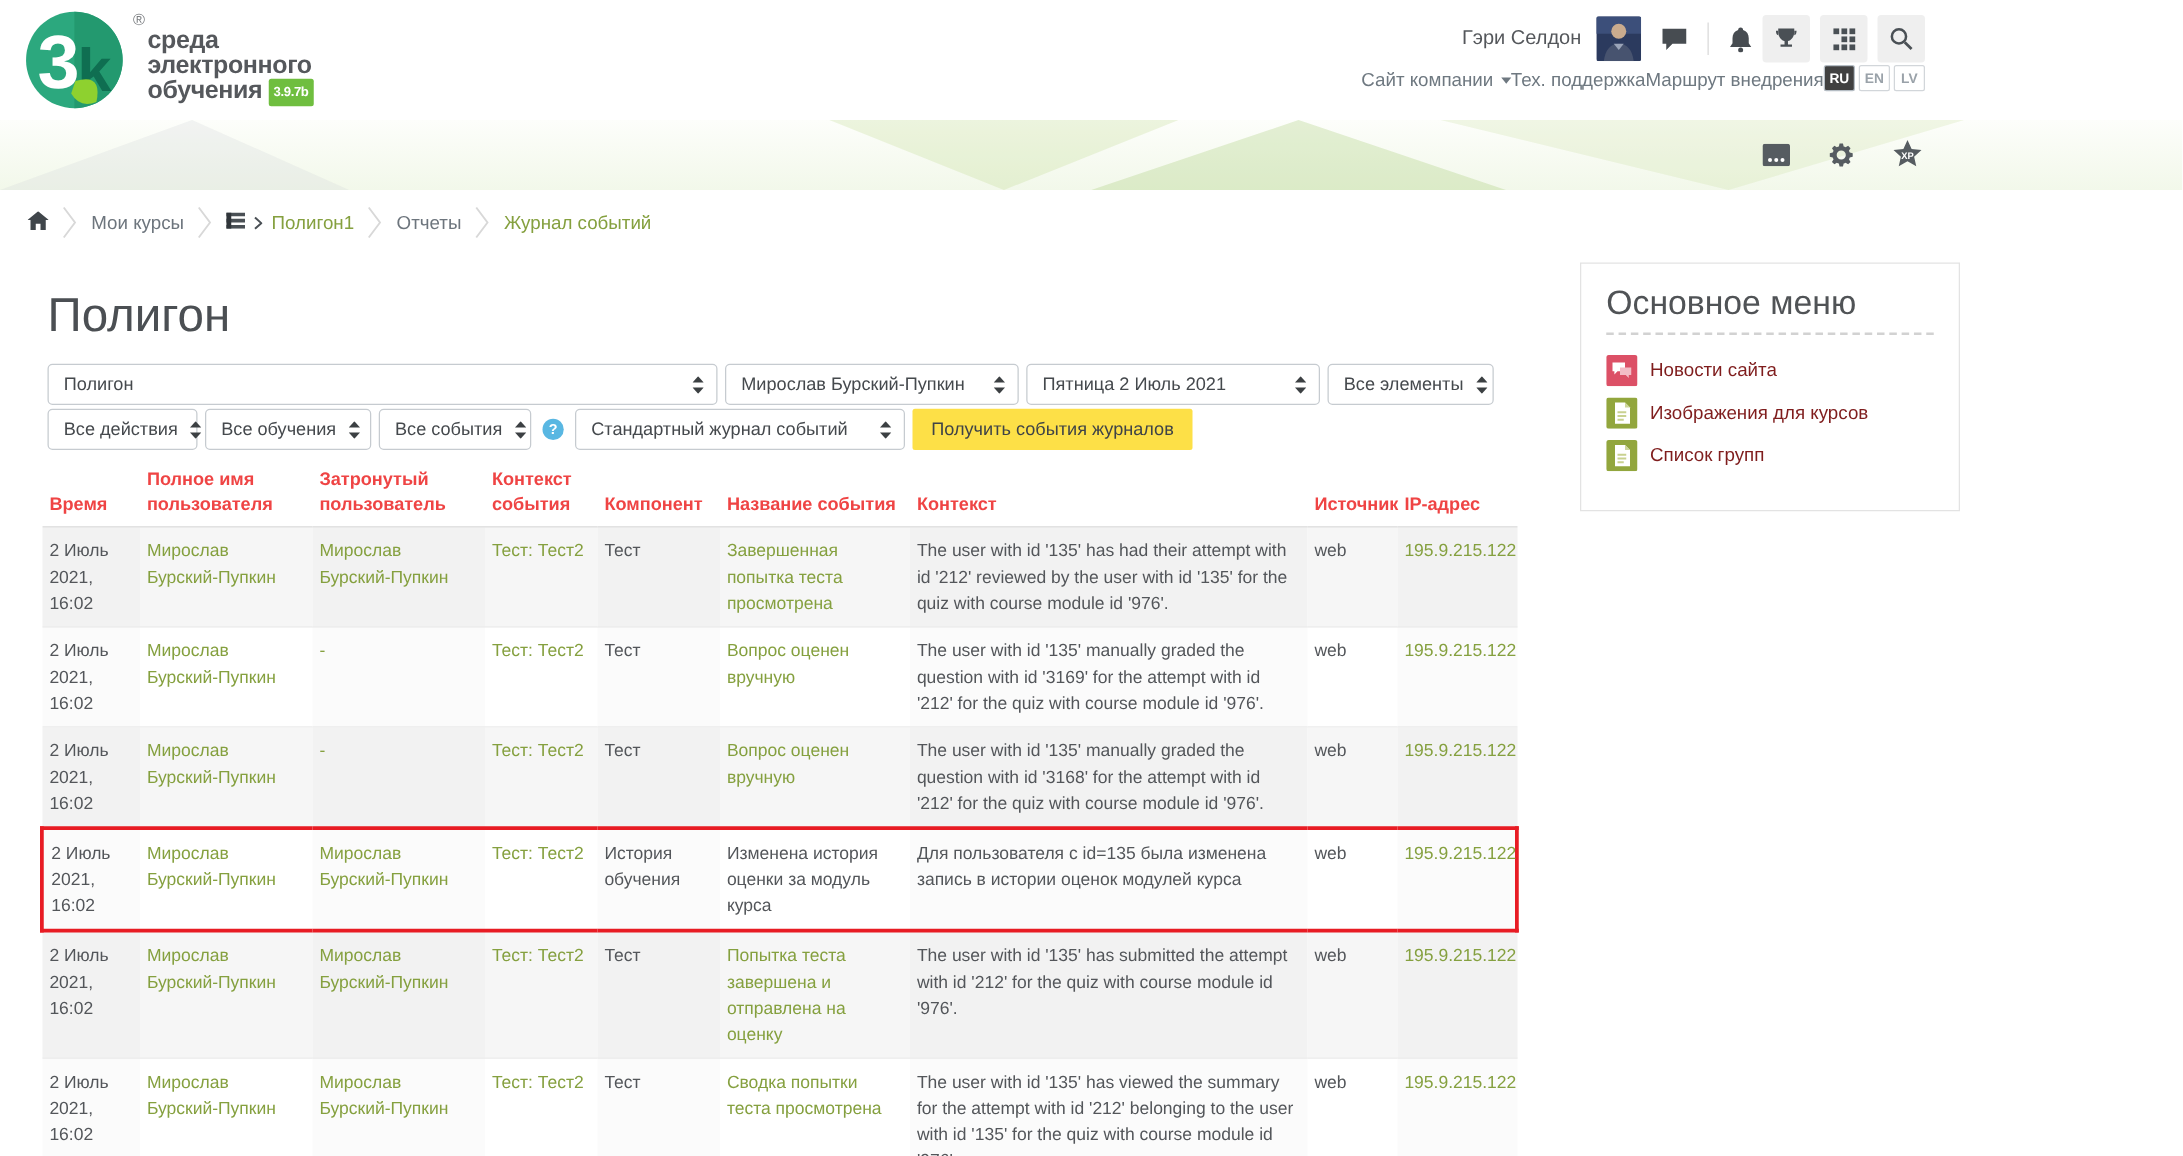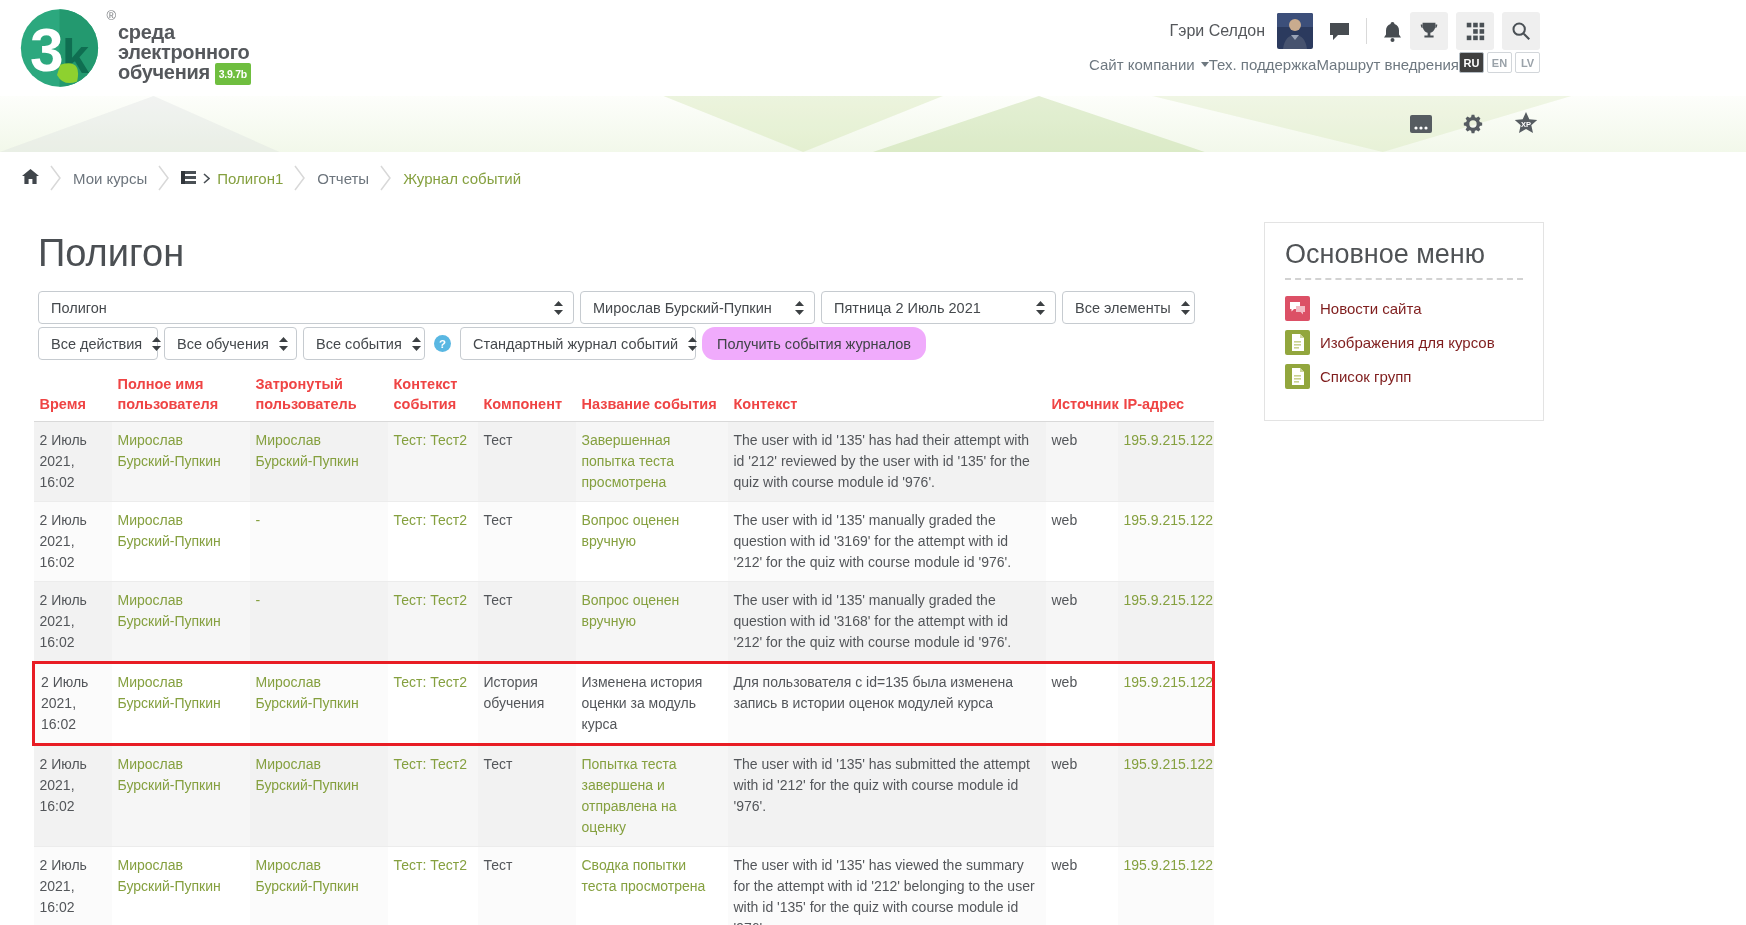--- a/index.html
+++ b/index.html
@@ -49,34 +49,34 @@
 
   
   .breadcrumb { display:flex; align-items:center; gap:11px; padding:12px 0 10px 22px; font-size:15px; }
   .crumb { color:#6d757d; cursor:pointer; }
   .crumb.green { color:#85a03f; }
   .bc-sep { flex:none; }
 
   
   .content { display:flex; align-items:flex-start; padding-left:38px; }
   .main-col { width:1200px; }
-  .side-col { width:280px; margin-left:26px; margin-top:20px; }
+  .side-col { width:304px; margin-left:26px; margin-top:8px; }
 
   h1.page-title { margin:30px 0 16px; font-size:38px; font-weight:300; color:#4b4f53; }
 
   
   .filter-row { display:flex; align-items:center; margin-bottom:3px; }
   .sel { height:33px; background:#fff; border:1px solid #c6cbd0; border-radius:4px;
     display:flex; align-items:center; justify-content:space-between; padding:0 10px 0 12px;
     font-size:14.5px; color:#45494d; margin-right:6px; cursor:pointer; white-space:nowrap; }
   .sel svg { flex:none; margin-left:10px; }
   .help-circle { width:17px; height:17px; border-radius:50%; background:#59b7e2; color:#fff;
     font-size:11.5px; font-weight:bold; display:flex; align-items:center; justify-content:center;
     margin:0 9px 0 3px; cursor:pointer; }
-  .get-btn { height:33px; background:#f0abfc; border:none; border-radius:13px; padding:0 15px;
+  .get-btn { height:33px; background:#fde047; border:none; border-radius:2px; padding:0 15px;
     font-size:14.5px; color:#3f4347; cursor:pointer; font-family:inherit; }
 
   
   table.log { border-collapse:collapse; table-layout:fixed; width:1180px; margin:10px 0 0 -6px; }
   .log th { font-size:14.5px; font-weight:bold; color:#ef4444; text-align:left; vertical-align:bottom;
     padding:4px 8px 7px 6px; border-bottom:1px solid #d9d9d9; line-height:20px; }
   .log td { font-size:14px; line-height:21px; color:#53565a; vertical-align:top;
     padding:8px 8px 8px 6px; border-top:1px solid #ececec; }
   .log tbody td:nth-child(odd) { background-image:linear-gradient(rgba(0,0,0,.016),rgba(0,0,0,.016)); }
   tr.shaded td { background-color:#f6f6f6; }
@@ -308,21 +308,21 @@
           </svg>
       </div>
       <div class="sel" style="width:122px;">
         <span>Все события</span>
         <svg width="9" height="14" viewBox="0 0 9 14" fill="#3c4043">
             <polygon points="4.5,0 9,5 0,5"></polygon>
             <polygon points="0,9 9,9 4.5,14"></polygon>
           </svg>
       </div>
       <span class="help-circle">?</span>
-      <div class="sel" style="width:236px;">
+      <div class="sel" style="width:264px;">
         <span>Стандартный журнал событий</span>
         <svg width="9" height="14" viewBox="0 0 9 14" fill="#3c4043">
             <polygon points="4.5,0 9,5 0,5"></polygon>
             <polygon points="0,9 9,9 4.5,14"></polygon>
           </svg>
       </div>
       <button class="get-btn">Получить события журналов</button>
     </div>
 
     <table class="log">

